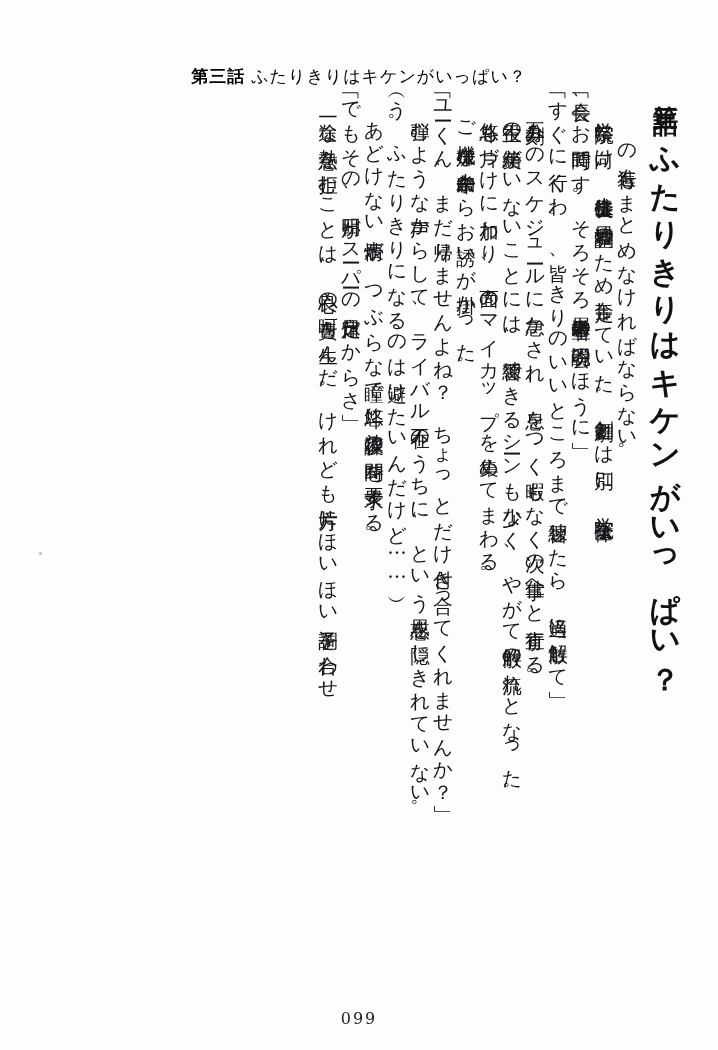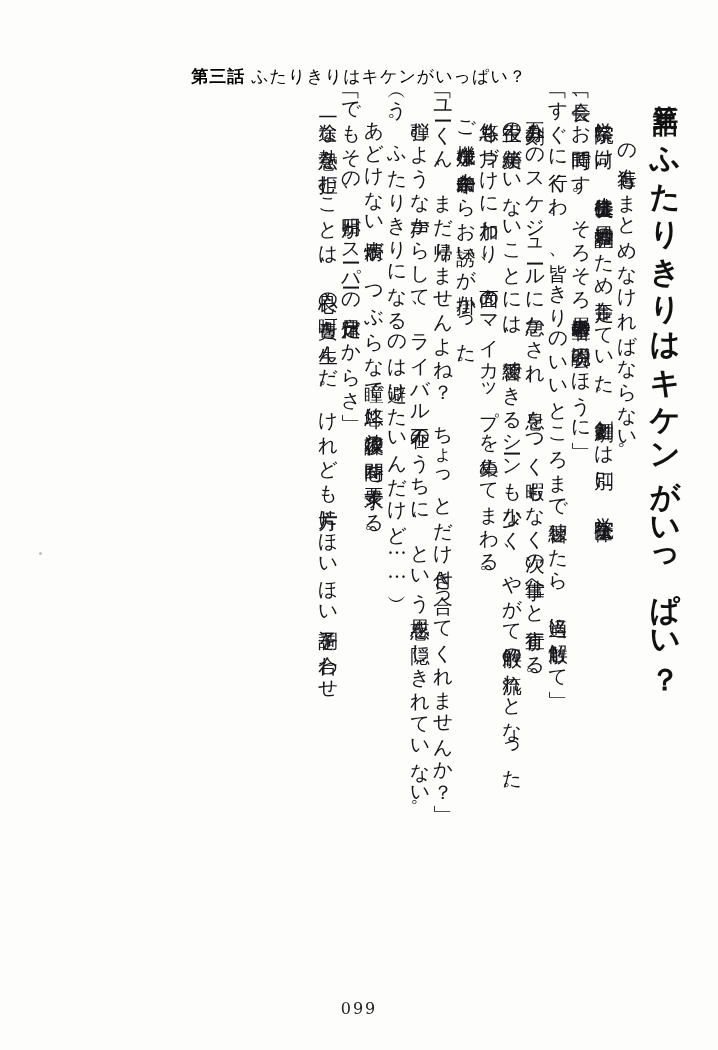--- a/index.html
+++ b/index.html
@@ -75,21 +75,21 @@
     letter-spacing: 1.4px;
     color: #16161a;
     height: 888px;
     white-space: nowrap;
     margin-left: 3.5px;
     text-align: start;
   }
   .col.indent2 { padding-top: 44px; }
   .page-number {
     position: absolute;
-    bottom: 32px;
+    bottom: 22px;
     left: 0;
     width: 100%;
     text-align: center;
     font-family: "DejaVu Serif", serif;
     font-size: 16px;
     letter-spacing: 2px;
     color: #222;
   }
   .speck {
     position: absolute;

